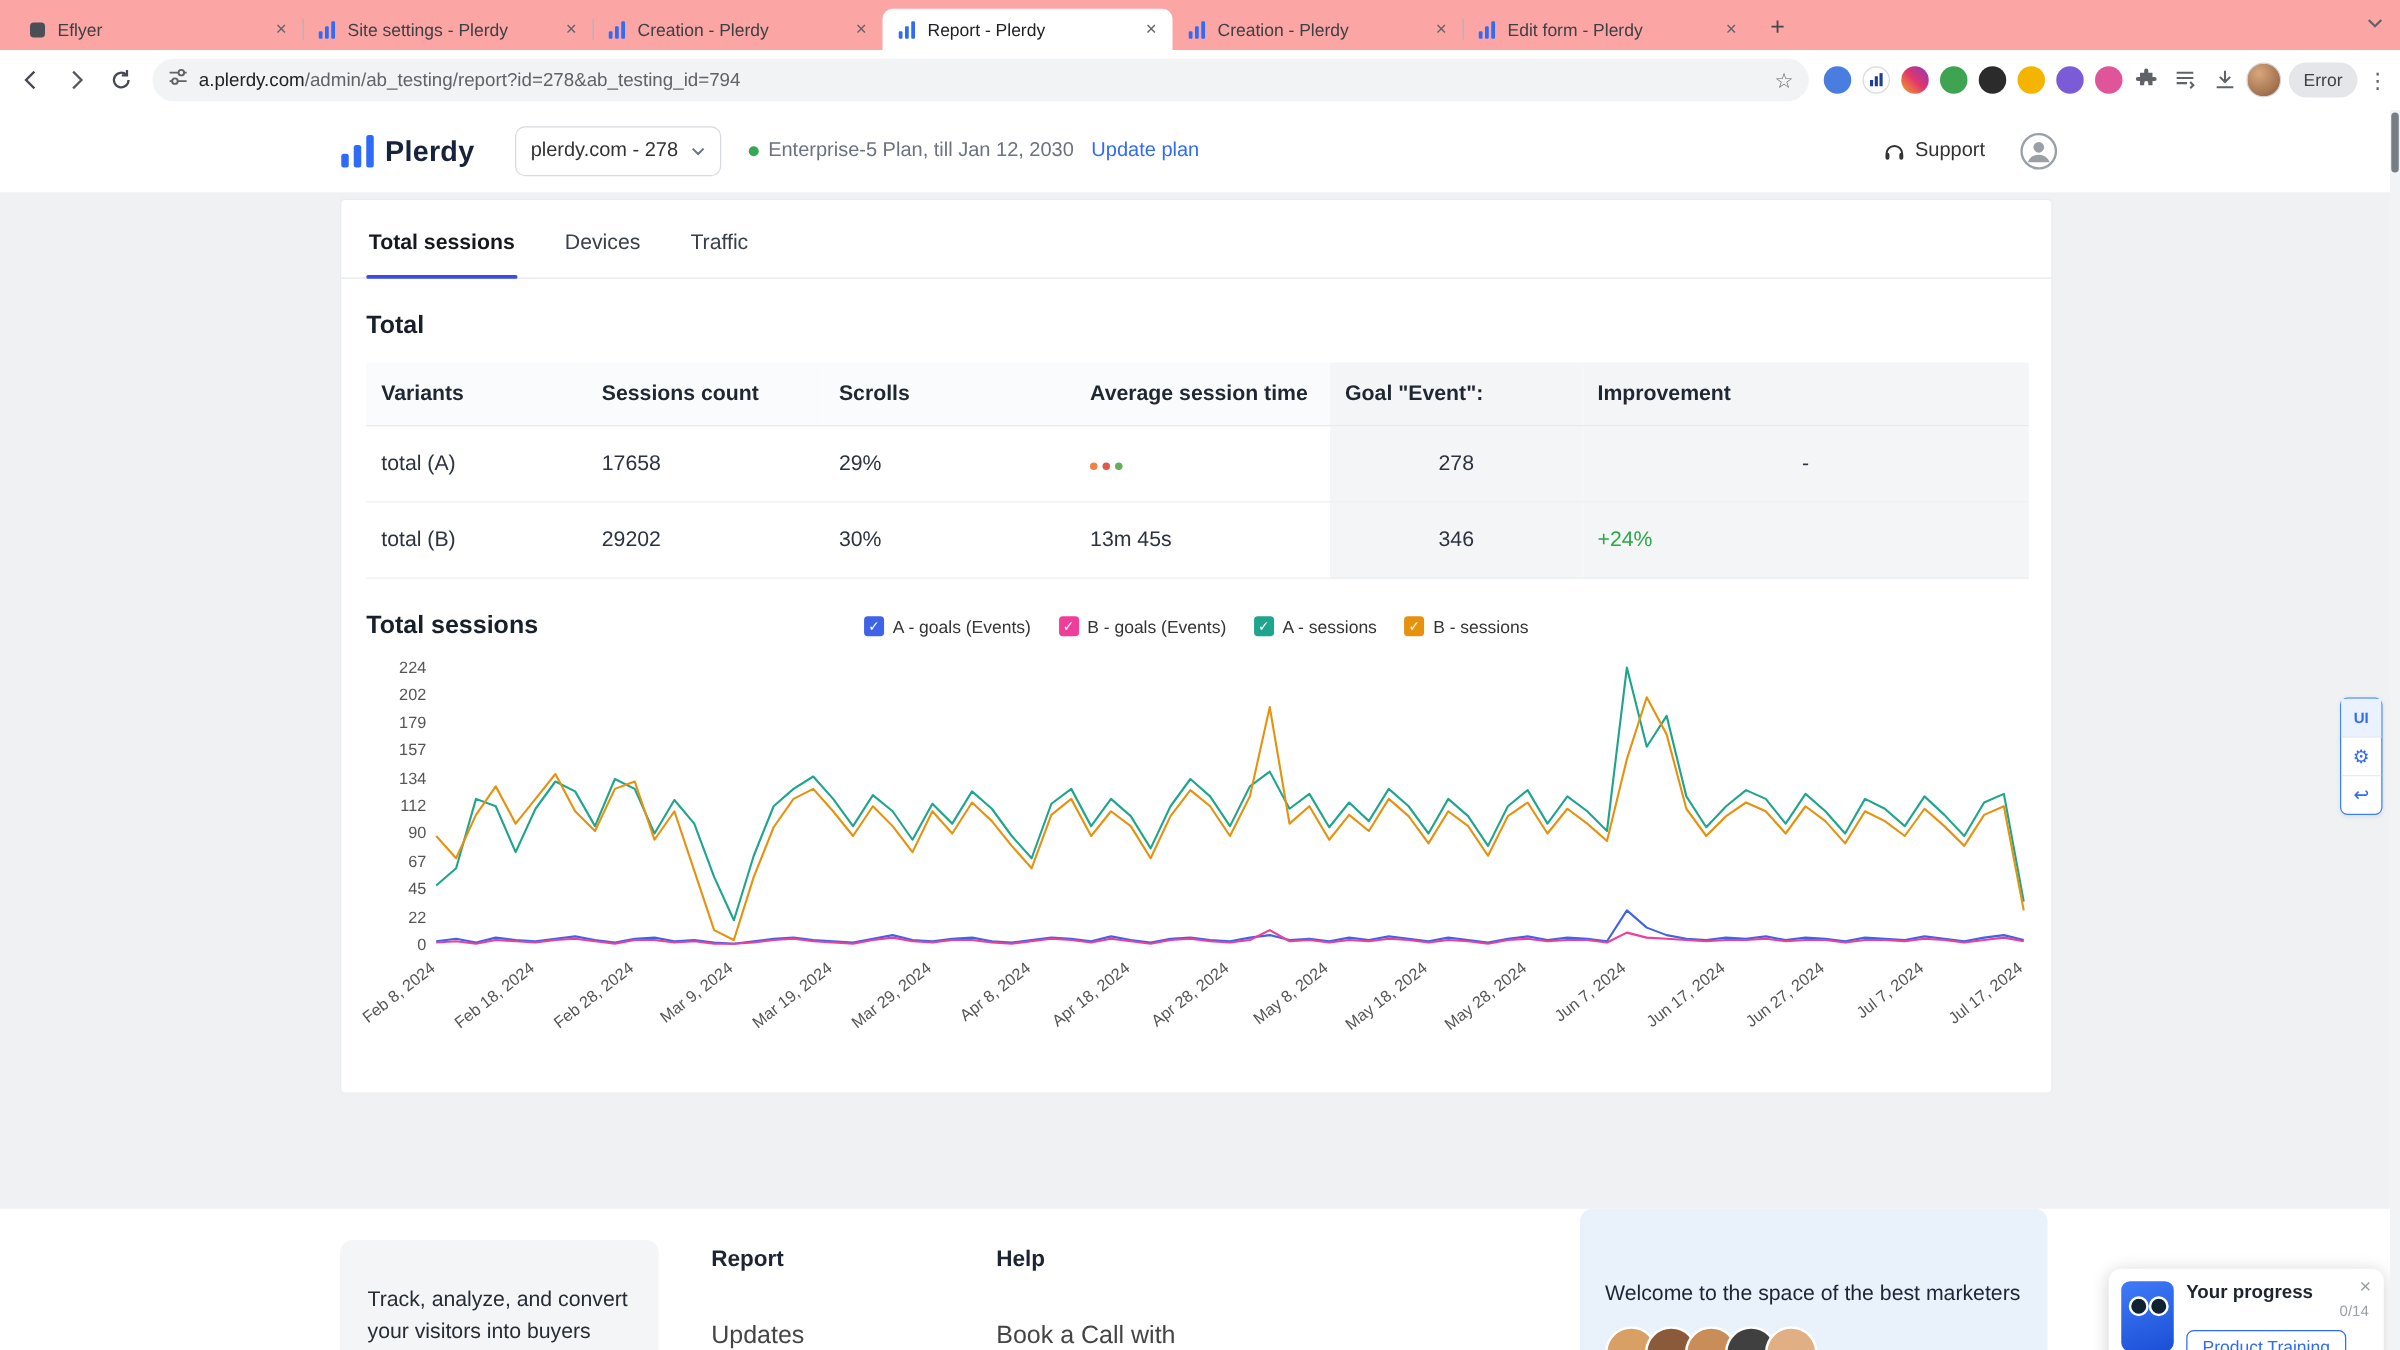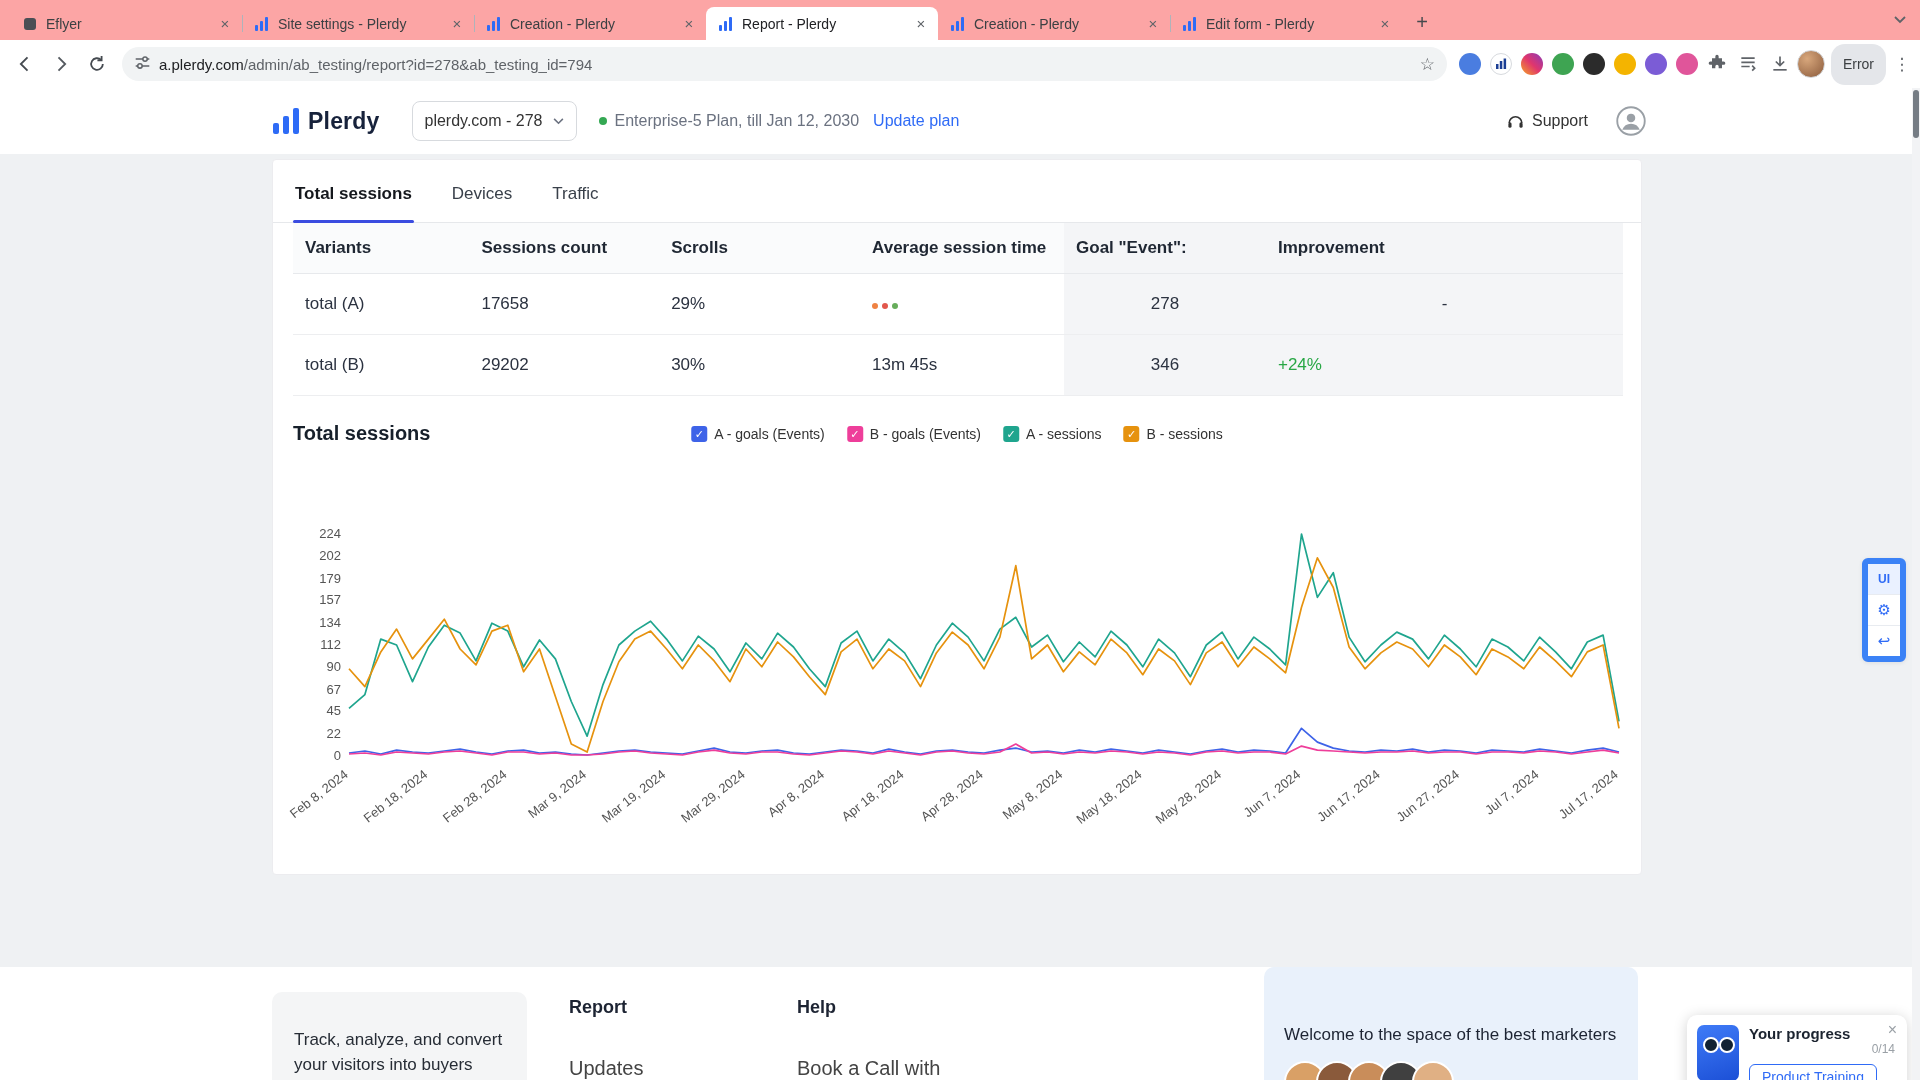--- a/index.html
+++ b/index.html
@@ -22,21 +22,21 @@
   .toolbar{position:absolute;top:40px;left:0;right:0;height:48px;background:#fff;display:flex;align-items:center;padding:0 8px;box-sizing:border-box;gap:2px;}
   .nav-btn{width:34px;height:34px;border-radius:50%;display:flex;align-items:center;justify-content:center;flex:none;}
   .urlbar{flex:1;height:34px;background:#f1f3f4;border-radius:17px;display:flex;align-items:center;padding:0 12px;margin:0 6px;box-sizing:border-box;gap:8px;min-width:0;}
   .url-text{font-size:15px;color:#202124;white-space:nowrap;overflow:hidden;}
   .url-path{color:#5f6368;}
   .star{margin-left:auto;color:#5f6368;font-size:17px;flex:none;}
   .ext-row{display:flex;align-items:center;gap:9px;flex:none;padding:0 4px;}
   .ext{width:22px;height:22px;border-radius:50%;flex:none;}
   .tool-icon{width:30px;height:30px;display:flex;align-items:center;justify-content:center;flex:none;color:#5f6368;}
   .tb-avatar{width:26px;height:26px;border-radius:50%;background:radial-gradient(circle at 35% 30%,#d8a77c,#8a5a3b);flex:none;border:1px solid #d2d5d9;}
-  .error-pill{height:41px;background:#e4e6ea;border-radius:14px;display:flex;align-items:center;padding:0 12px;font-size:14px;color:#3c4043;flex:none;margin:0 4px;}
+  .error-pill{height:28px;background:#e4e6ea;border-radius:14px;display:flex;align-items:center;padding:0 12px;font-size:14px;color:#3c4043;flex:none;margin:0 4px;}
   .kebab{color:#5f6368;font-size:17px;flex:none;width:20px;text-align:center;}
 
   
   .site-header{position:absolute;top:88px;left:0;right:0;height:66px;background:#fff;display:flex;align-items:center;padding:0 272px 0 272px;box-sizing:border-box;}
   .logo{display:flex;align-items:flex-end;gap:6px;}
   .logo-word{font-size:23px;font-weight:bold;color:#17223b;letter-spacing:.2px;}
   .domain-pill{margin-left:32px;height:38px;border:1px solid #d7dade;border-radius:8px;display:flex;align-items:center;gap:10px;padding:0 12px;font-size:16px;color:#333;background:#fff;}
   .plan-wrap{display:flex;align-items:center;gap:8px;margin-left:22px;font-size:16px;color:#6b7280;}
   .plan-dot{width:8px;height:8px;border-radius:50%;background:#34a853;}
   .update-link{color:#2f6bf6;font-size:16px;margin-left:14px;text-decoration:none;}
@@ -62,21 +62,21 @@
   .green{color:#28a745;}
   .dots span{display:inline-block;width:6px;height:6px;border-radius:50%;margin-right:4px;}
 
   .sessions-head{display:flex;align-items:center;position:relative;margin-top:26px;}
   .legend{position:absolute;left:50%;transform:translateX(-50%);display:flex;gap:22px;align-items:center;top:4px;}
   .legend-item{display:flex;align-items:center;gap:7px;font-size:14px;color:#333;}
   .legend-box{width:16px;height:16px;border-radius:3px;display:flex;align-items:center;justify-content:center;color:#fff;font-size:11px;}
   .chart-wrap{position:absolute;left:14px;top:352px;width:1342px;height:340px;}
 
   
-  .side-tools{position:absolute;right:14px;top:404px;width:32px;background:#fff;border:6px solid #3b82f6;border-radius:6px;box-shadow:0 1px 4px rgba(0,0,0,.08);display:flex;flex-direction:column;}
+  .side-tools{position:absolute;right:14px;top:404px;width:32px;background:#fff;border:1px solid #3b82f6;border-radius:6px;box-shadow:0 1px 4px rgba(0,0,0,.08);display:flex;flex-direction:column;}
   .side-tools .cell{height:30px;display:flex;align-items:center;justify-content:center;color:#2f6bf6;font-size:15px;border-bottom:1px solid #e8ebf0;}
   .side-tools .cell:last-child{border-bottom:none;}
   .side-tools .cell.ui{font-size:12px;font-weight:bold;background:#eaf1ff;}
 
   
   .scrollbar{position:absolute;right:0;top:88px;bottom:0;width:8px;background:#f2f3f5;}
   .scroll-thumb{position:absolute;top:2px;right:1px;width:6px;height:48px;border-radius:3px;background:#767d85;}
 
   
   .progress-card{position:absolute;left:1687px;top:861px;width:220px;height:84px;background:#fff;border-radius:10px;box-shadow:0 2px 14px rgba(0,0,0,.18);padding:10px 12px 10px 10px;box-sizing:border-box;display:flex;gap:10px;}
@@ -283,20 +283,21 @@
   </div>
 
   <div class="content">
     <div class="card">
       <div class="page-tabs">
         <div class="ptab active">Total sessions</div>
         <div class="ptab">Devices</div>
         <div class="ptab">Traffic</div>
       </div>
 
+      <div class="sec-title">Total</div>
 
       <table class="report">
         <colgroup>
             <col class="c-variant">
             <col class="c-sessions">
             <col class="c-scrolls">
             <col class="c-avg">
             <col class="c-goal">
             <col class="c-improve">
           </colgroup>

